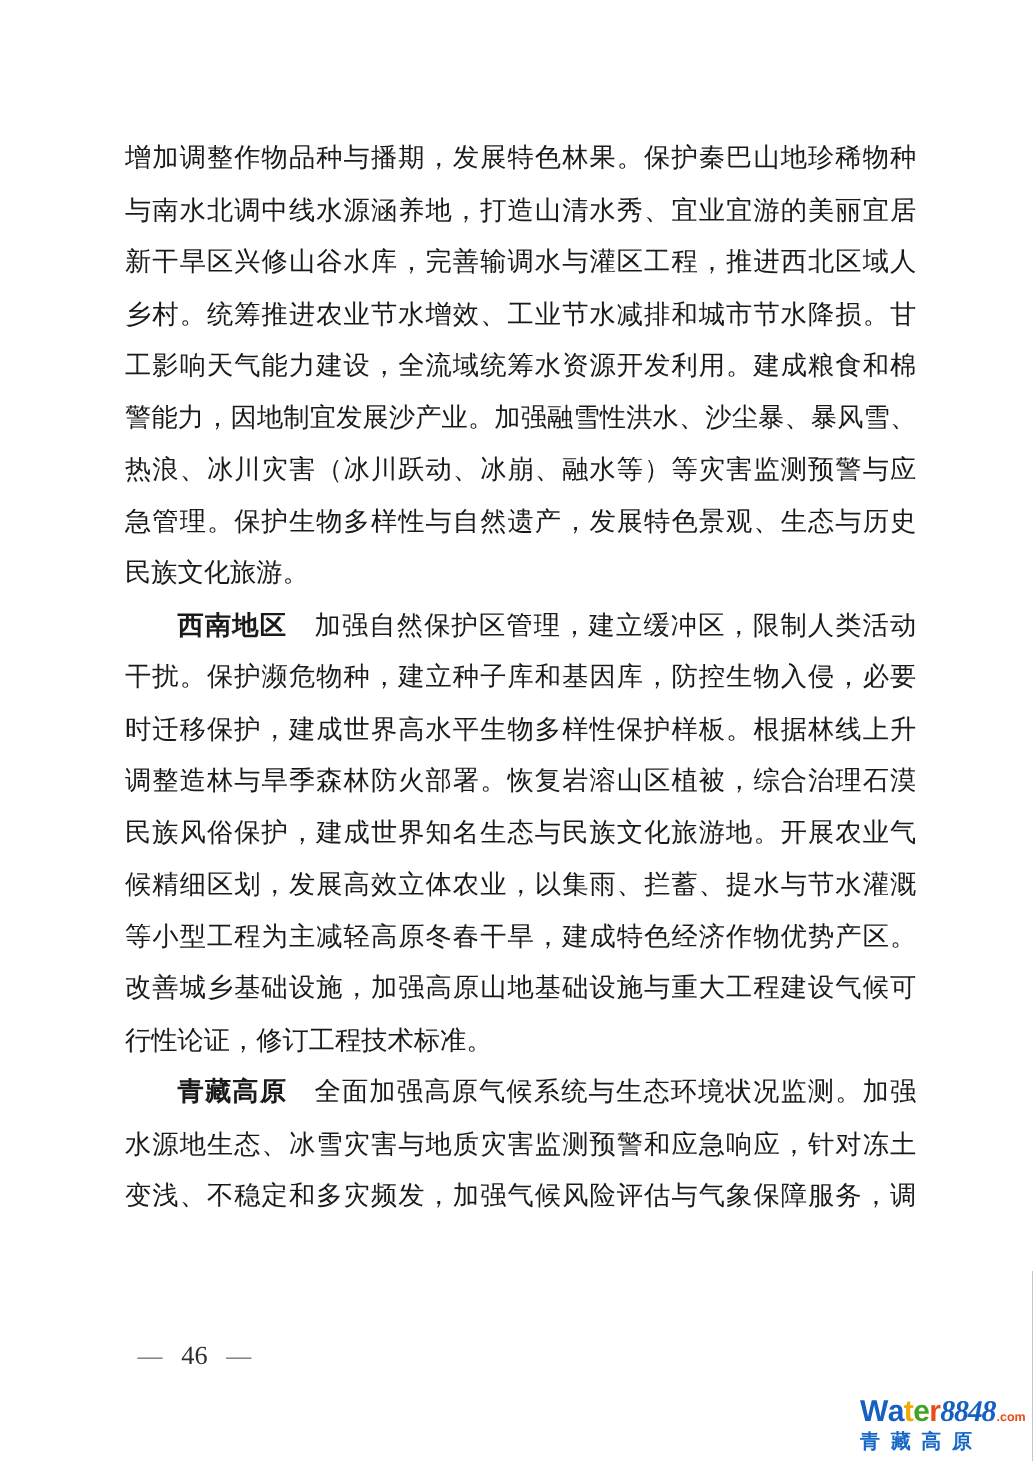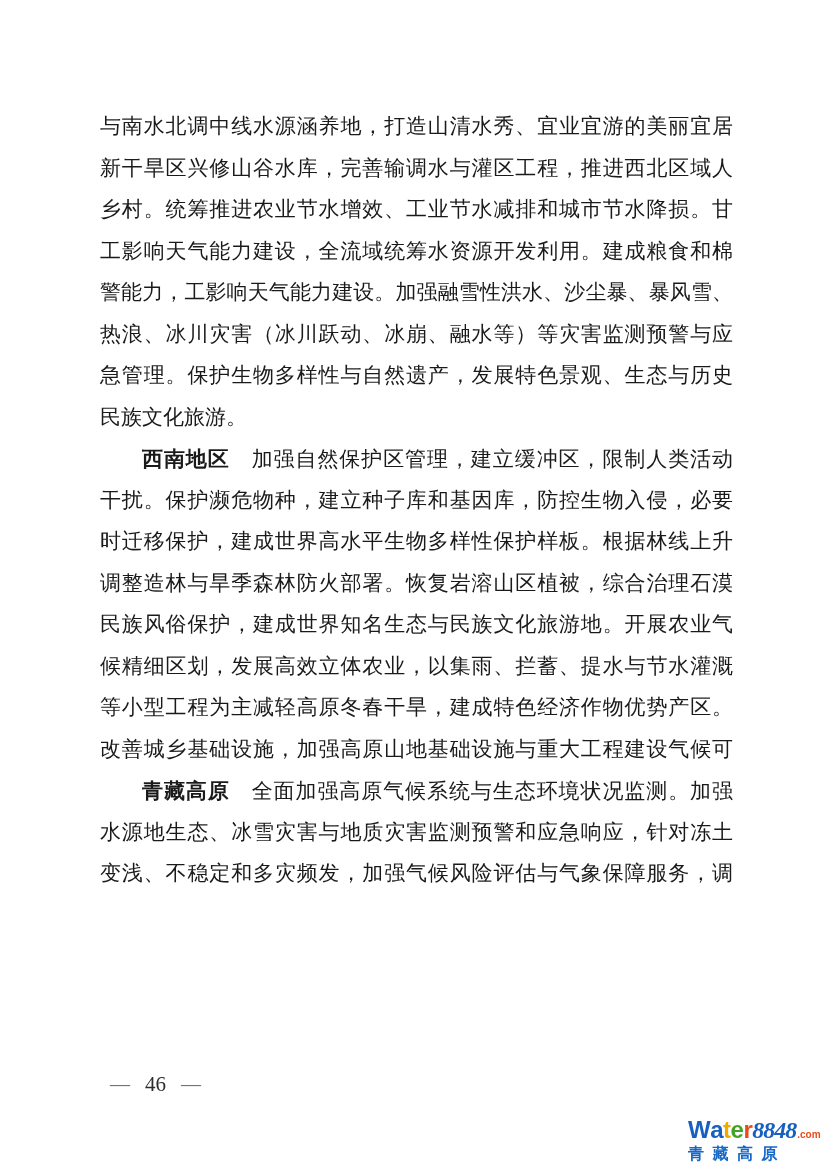--- a/index.html
+++ b/index.html
@@ -66,37 +66,39 @@
     letter-spacing:8.5px; margin-right:-8.5px;
     white-space:nowrap;
   }
 </style>
 </head>
 <body>
 
 <div class="page">
 
   <div class="doc-body">
+    <div class="line">增加调整作物品种与播期，发展特色林果。保护秦巴山地珍稀物种</div>
     <div class="line">与南水北调中线水源涵养地，打造山清水秀、宜业宜游的美丽宜居</div>
     <div class="line">新干旱区兴修山谷水库，完善输调水与灌区工程，推进西北区域人</div>
     <div class="line">乡村。统筹推进农业节水增效、工业节水减排和城市节水降损。甘</div>
     <div class="line">工影响天气能力建设，全流域统筹水资源开发利用。建成粮食和棉</div>
-    <div class="line">警能力，工影响天气能力建设。加强融雪性洪水、沙尘暴、暴风雪、</div>
+    <div class="line">警能力，因地制宜发展沙产业。加强融雪性洪水、沙尘暴、暴风雪、</div>
     <div class="line">热浪、冰川灾害（冰川跃动、冰崩、融水等）等灾害监测预警与应</div>
     <div class="line">急管理。保护生物多样性与自然遗产，发展特色景观、生态与历史</div>
     <div class="line end">民族文化旅游。</div>
 
     <div class="line ind"><span class="hd">西南地区</span><span class="hdgap"></span><span>加强自然保护区管理，建立缓冲区，限制人类活动</span></div>
     <div class="line">干扰。保护濒危物种，建立种子库和基因库，防控生物入侵，必要</div>
     <div class="line">时迁移保护，建成世界高水平生物多样性保护样板。根据林线上升</div>
     <div class="line">调整造林与旱季森林防火部署。恢复岩溶山区植被，综合治理石漠</div>
     <div class="line">民族风俗保护，建成世界知名生态与民族文化旅游地。开展农业气</div>
     <div class="line">候精细区划，发展高效立体农业，以集雨、拦蓄、提水与节水灌溉</div>
     <div class="line">等小型工程为主减轻高原冬春干旱，建成特色经济作物优势产区。</div>
     <div class="line">改善城乡基础设施，加强高原山地基础设施与重大工程建设气候可</div>
+    <div class="line end">行性论证，修订工程技术标准。</div>
 
     <div class="line ind"><span class="hd">青藏高原</span><span class="hdgap"></span><span>全面加强高原气候系统与生态环境状况监测。加强</span></div>
     <div class="line">水源地生态、冰雪灾害与地质灾害监测预警和应急响应，针对冻土</div>
     <div class="line">变浅、不稳定和多灾频发，加强气候风险评估与气象保障服务，调</div>
   </div>
 
   <div class="pagenum">
     <span class="dash">—</span>
     <span>46</span>
     <span class="dash">—</span>

